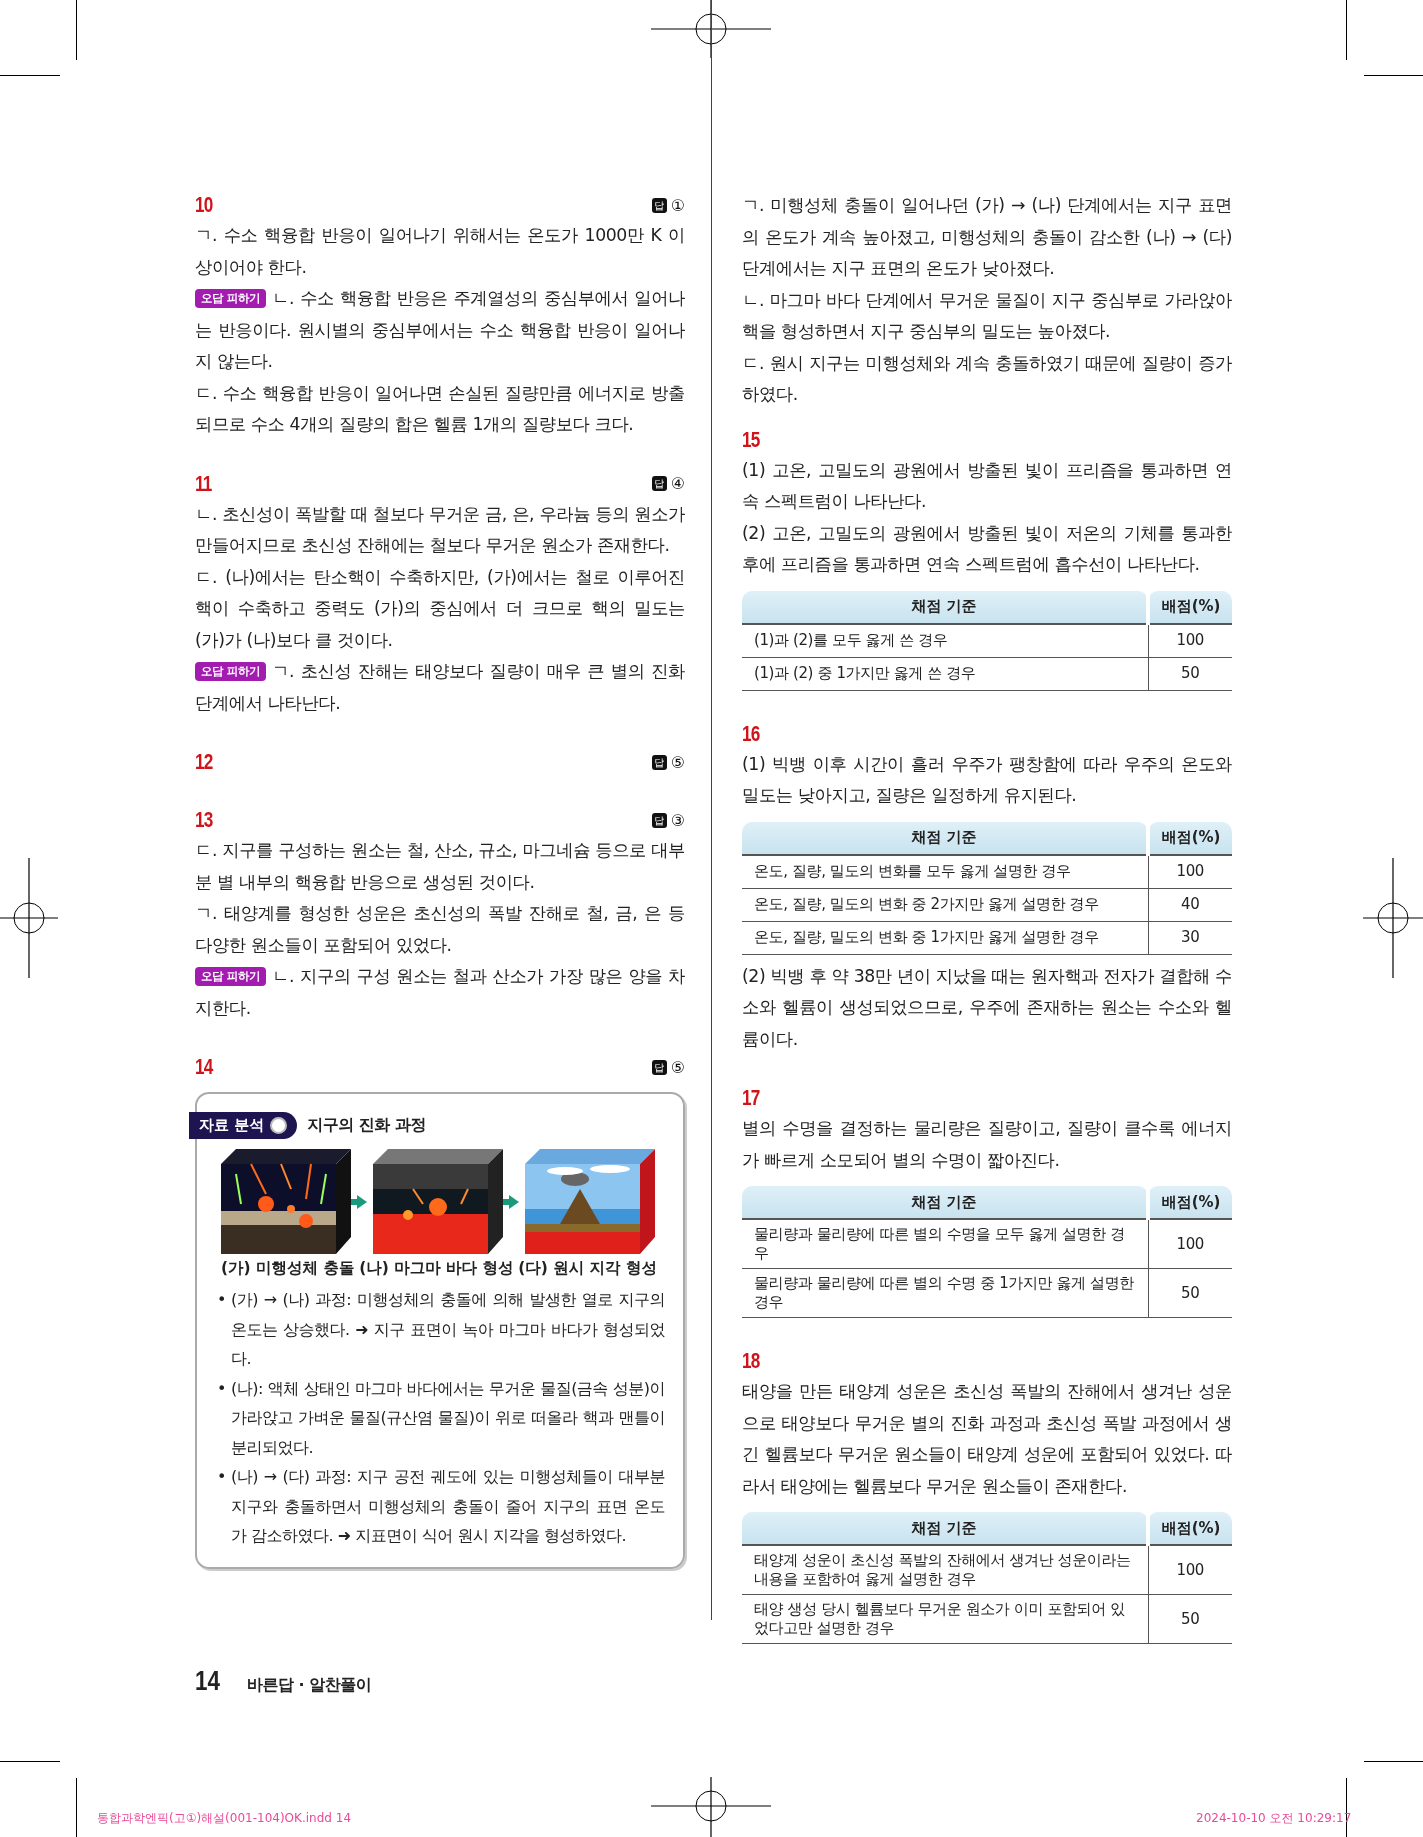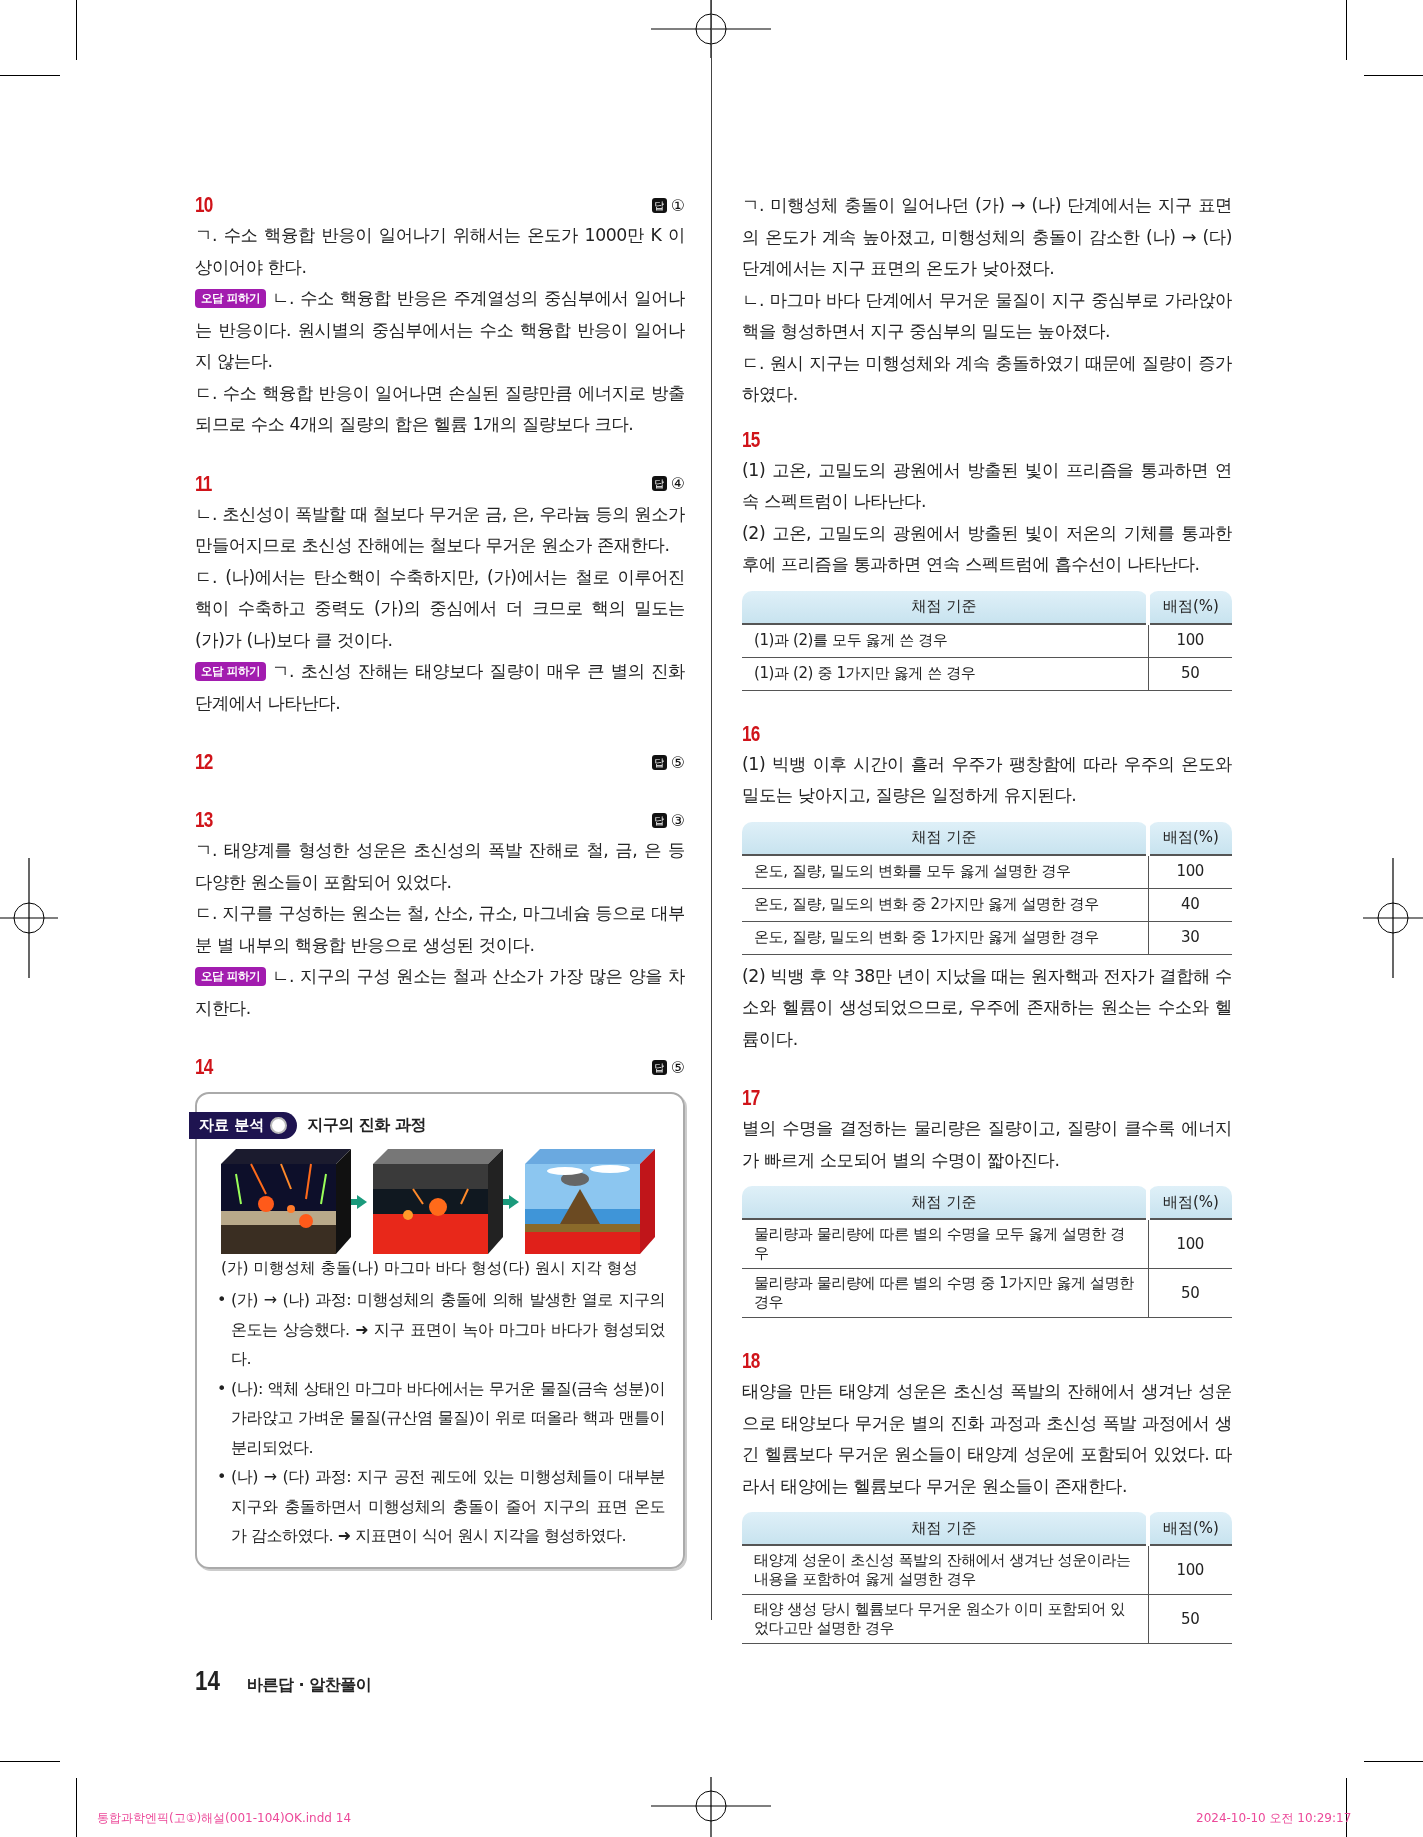--- a/index.html
+++ b/index.html
@@ -26,26 +26,26 @@
   .databox-head { display:flex; align-items:center; gap:10px; margin-left:-22px; margin-bottom:10px; }
   .badge { background:#1e1450; color:#fff; font-weight:bold; font-size:15px; padding:4px 10px;
            border-radius:0 18px 18px 0; display:flex; align-items:center; gap:6px; }
   .mag { width:13px; height:13px; border-radius:50%; background:#fff; border:2px solid #bbb; }
   .databox-title { font-weight:bold; font-size:16px; letter-spacing:-0.5px; }
   .pics { display:flex; align-items:center; justify-content:space-between; padding:0 10px; }
   .pic { width:130px; height:105px; position:relative; }
   .arrow { width:0; height:0; border-top:7px solid transparent; border-bottom:7px solid transparent;
            border-left:10px solid #1a9a7c; position:relative; }
   .arrow:before { content:""; position:absolute; left:-16px; top:-3px; width:7px; height:6px; background:#1a9a7c; }
-  .pic-labels { display:flex; padding:4px 8px 6px 10px; font-size:15.5px; }
+  .pic-labels { display:flex; justify-content:space-between; padding:4px 8px 6px 10px; font-size:15.5px;font-weight:bold; }
   .bullets { font-size:16px; line-height:29.5px; letter-spacing:-0.5px; }
   .bullet { padding-left:20px; position:relative; text-align:justify; }
   .bullet:before { content:"•"; position:absolute; left:6px; }
   table.score { width:100%; border-collapse:collapse; margin:10px 0 6px 0; font-size:15px; }
-  table.score th { background:linear-gradient(#dff0f8,#c8e3ef); font-weight:normal; height:30px;
+  table.score th { background:linear-gradient(#dff0f8,#c8e3ef); font-weight:bold; height:30px;
                    border-bottom:2px solid #555; font-size:15px; }
   table.score th.c1 { border-radius:10px 10px 0 0; }
   table.score th.c2 { border-radius:10px 10px 0 0; border-left:4px solid #fff; width:80px; }
   table.score td { border-bottom:1.5px solid #555; padding:5px 12px; line-height:19px; height:22px; letter-spacing:-0.4px; }
   table.score td.v { text-align:center; border-left:1.5px solid #555; width:80px; padding:1px 0; }
   .footer-pg { position:absolute; left:195px; top:1665px; display:flex; align-items:baseline; gap:16px; }
   .pgnum { font-family:"Liberation Sans", sans-serif; font-weight:bold; font-size:28px;
            transform:scaleX(0.8); transform-origin:left; display:inline-block; width:36px; }
   .pglabel { font-size:16px; font-weight:bold; letter-spacing:-0.5px; }
   .slug { position:absolute; top:1810px; font-size:12px; font-family:"DejaVu Sans", sans-serif; color:#ec4899; }
@@ -124,22 +124,22 @@
   </section>
 
   <section class="q">
     <div class="q-head">
       <span class="q-num">13</span>
       <span class="ans">
         <span class="ans-box">답</span>
         <span>③</span>
       </span>
     </div>
+    <p class="p">ㄷ. 지구를 구성하는 원소는 철, 산소, 규소, 마그네슘 등으로 대부분 별 내부의 핵융합 반응으로 생성된 것이다.</p>
     <p class="p">ㄱ. 태양계를 형성한 성운은 초신성의 폭발 잔해로 철, 금, 은 등 다양한 원소들이 포함되어 있었다.</p>
-    <p class="p">ㄷ. 지구를 구성하는 원소는 철, 산소, 규소, 마그네슘 등으로 대부분 별 내부의 핵융합 반응으로 생성된 것이다.</p>
     <p class="p"><span class="tag">오답 피하기</span><span>ㄴ. 지구의 구성 원소는 철과 산소가 가장 많은 양을 차지한다.</span></p>
   </section>
 
   <section class="q">
     <div class="q-head">
       <span class="q-num">14</span>
       <span class="ans">
         <span class="ans-box">답</span>
         <span>⑤</span>
       </span>

